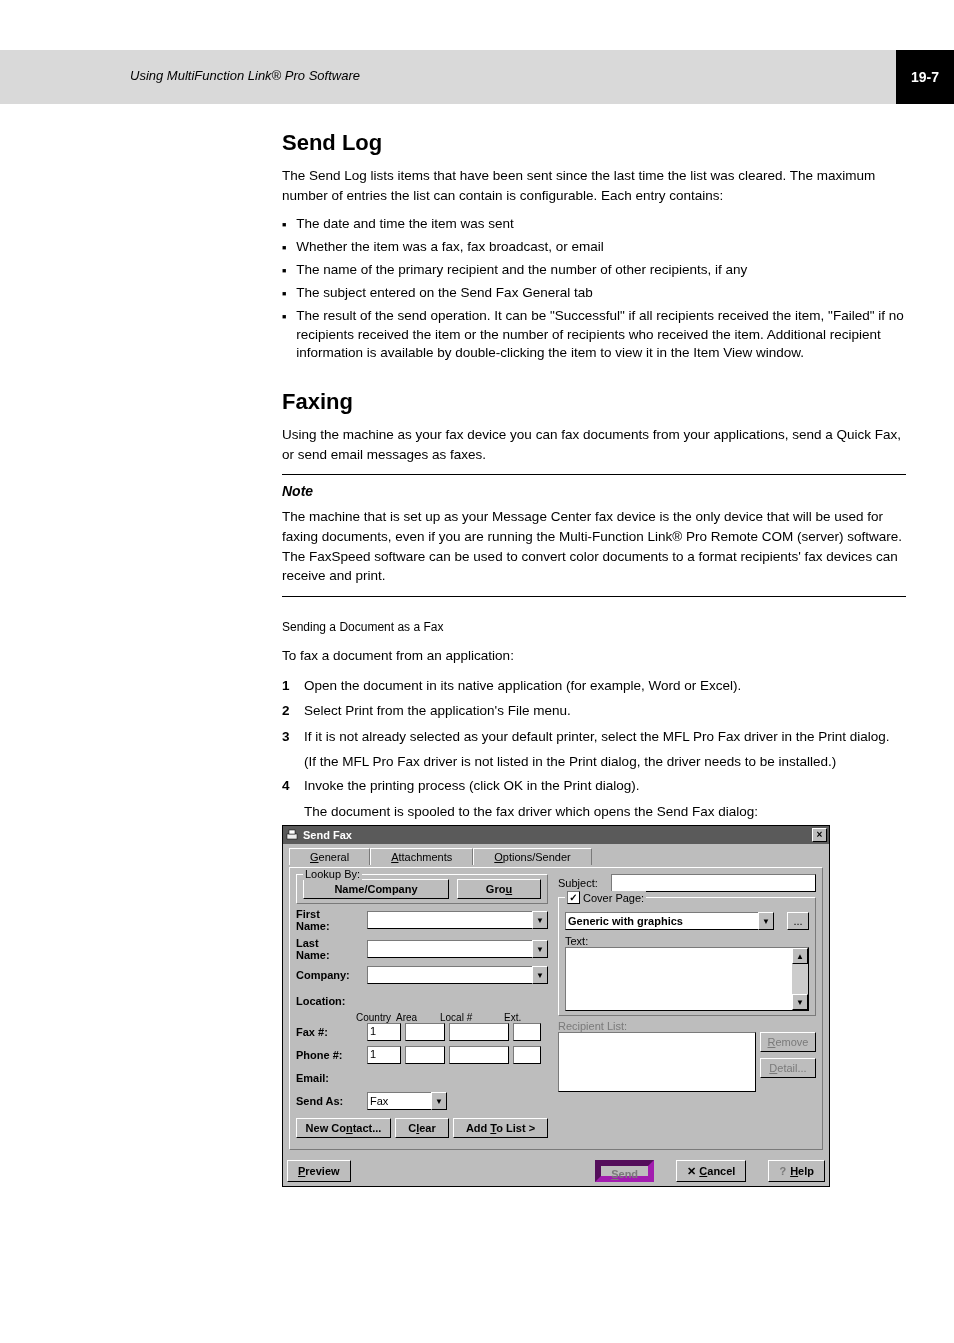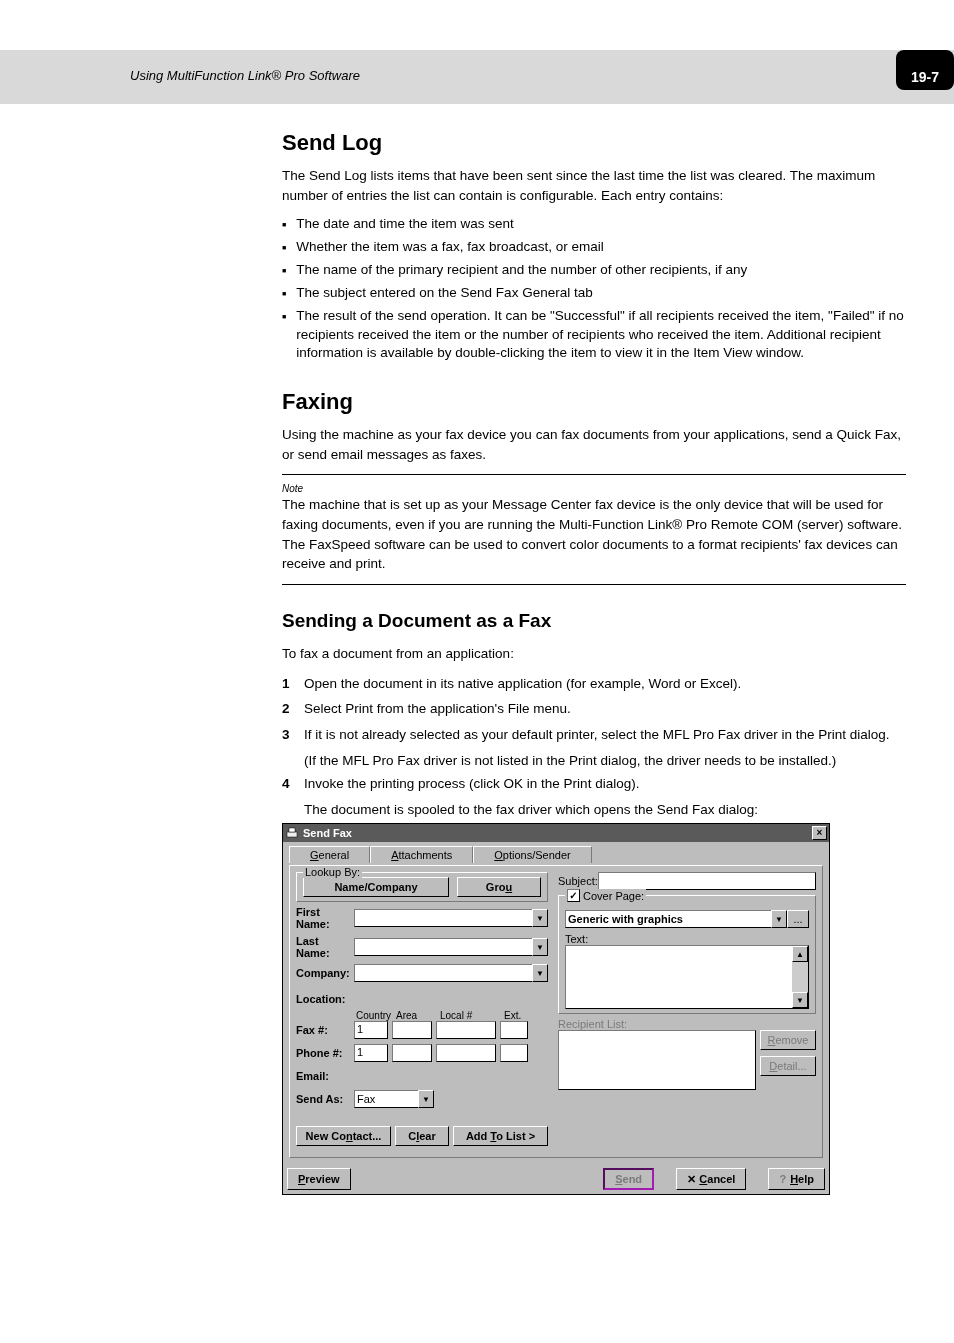--- a/index.html
+++ b/index.html
@@ -19,28 +19,27 @@
     height: 54px;
     background: #d9d9d9;
     margin-top: 50px;
     position: relative;
   }
   .page-number-black {
     position: absolute;
     right: 0;
     top: 0;
     width: 58px;
-    height: 40px;
+    height: 54px;
     background: #000;
     color: #fff;
     text-align: center;
     line-height: 54px;
     font-weight: bold;
     font-size: 14px;
-    border-radius: 8px;
   }
   .header-left {
     position: absolute;
     left: 130px;
     top: 18px;
     font-size: 13px;
     font-style: italic;
   }
   .content {
     margin-left: 282px;
@@ -67,24 +66,24 @@
   .bullet-row .sq {
     font-size: 7px;
     margin-top: 5px;
     margin-right: 10px;
   }
   .hr {
     border-top: 1px solid #000;
     margin: 6px 0 8px 0;
   }
   .note-label {
-    font-weight: normal;
+    font-weight: bold;
     font-style: italic;
-    font-size: 10px;
-    margin-bottom: 1px;
+    font-size: 14px;
+    margin-bottom: 8px;
   }
   .num-list {
     font-size: 13.5px;
     line-height: 1.45;
     margin-bottom: 6px;
     display: flex;
   }
   .num-list .n {
     font-weight: bold;
     width: 22px;
@@ -207,21 +206,21 @@
     height: 20px;
     cursor: default;
   }
   .btn.bold { font-weight: bold; }
   .btn.small { padding: 1px 4px; height: 18px; font-size:11px; }
   .btn .un { text-decoration: underline; }
   .row {
     display: flex;
     align-items: center;
     margin-bottom: 5px;
-    gap: 0;
+    gap: 13px;
   }
   .lbl {
     width: 58px;
     font-size: 11px;
   }
   .lbl.bold { font-weight: bold; }
   .input {
     flex: 1;
     height: 18px;
     background: #fff;
@@ -327,21 +326,21 @@
       </div>
 
     <div class="section-heading">Faxing</div>
     <div class="para">Using the machine as your fax device you can fax documents from your applications, send a Quick Fax, or send email messages as faxes.</div>
 
     <div class="hr"></div>
     <div class="note-label">Note</div>
     <div class="para">The machine that is set up as your Message Center fax device is the only device that will be used for faxing documents, even if you are running the Multi-Function Link® Pro Remote COM (server) software. The FaxSpeed software can be used to convert color documents to a format recipients' fax devices can receive and print.</div>
     <div class="hr"></div>
 
-    <div class="para" style="font-size:19px;font-weight:bold;margin-top:22px;">Sending a Document as a Fax</div>
+    <div class="para" style="font-size:12px;font-weight:normal;margin-top:22px;">Sending a Document as a Fax</div>
     <div class="para">To fax a document from an application:</div>
 
     <div class="num-list">
         <span class="n">1</span>
         <span>Open the document in its native application (for example, Word or Excel).</span>
       </div>
     <div class="num-list">
         <span class="n">2</span>
         <span>Select Print from the application's File menu.</span>
       </div>
@@ -438,21 +437,21 @@
                 <span class="lbl bold">Email:</span>
               <div class="input" style="visibility:hidden;"></div>
             </div>
             <div class="row">
                 <span class="lbl bold">Send As:</span>
               <div class="combo" style="flex:0 0 80px;">
                 <div class="input">Fax</div>
                 <div class="drop-btn">▼</div>
               </div>
             </div>
-            <div class="row" style="margin-top:13px;gap:4px;">
+            <div class="row" style="margin-top:3px;gap:4px;">
               <button class="btn bold" style="flex:1;"><span>New Co</span><span class="un">n</span><span>tact...</span></button>
               <button class="btn bold" style="width:54px;"><span>C</span><span class="un">l</span><span>ear</span></button>
               <button class="btn bold" style="flex:1;"><span>Add </span><span class="un">T</span><span>o List &gt;</span></button>
             </div>
           </div>
 
           <div class="right-col">
             <div class="row">
                 <span class="small-lbl">Subject:</span>
               <div class="input"></div>
@@ -486,20 +485,20 @@
                 <button class="btn"><span class="un">D</span><span>etail...</span></button>
               </div>
             </div>
           </div>
         </div>
       </div>
 
       <div class="dlg-footer">
         <button class="btn"><span class="un">P</span><span>review</span></button>
         <div style="flex:1;"></div>
-        <button class="btn disabled-text" style="border:2px solid #a21caf;border-style:inset;"><span class="un">S</span><span>end</span></button>
+        <button class="btn disabled-text" style="border:6px solid #a21caf;border-style:inset;"><span class="un">S</span><span>end</span></button>
         <button class="btn"><span class="cancel-x">✕</span><span class="un">C</span><span>ancel</span></button>
         <button class="btn"><span class="help-q">?</span><span class="un">H</span><span>elp</span></button>
       </div>
     </div>
 
   </div>
 </div>
 
 </body></html>

